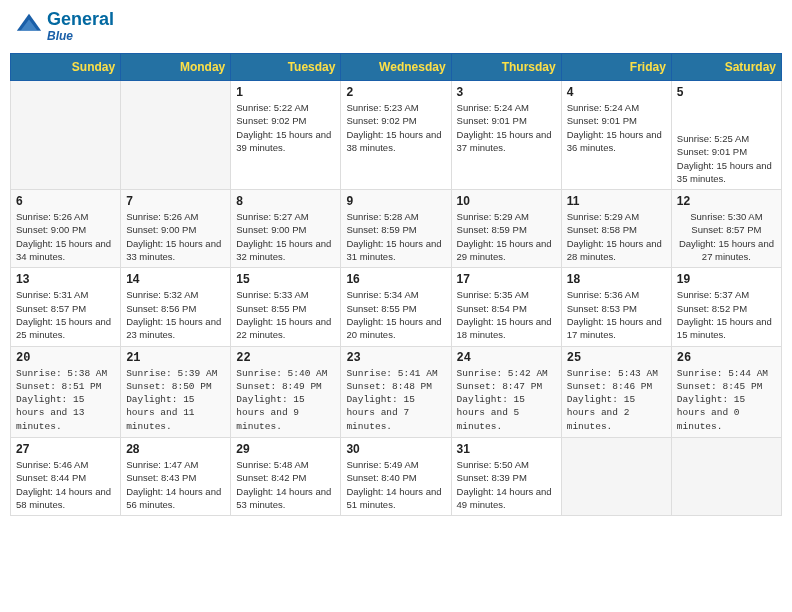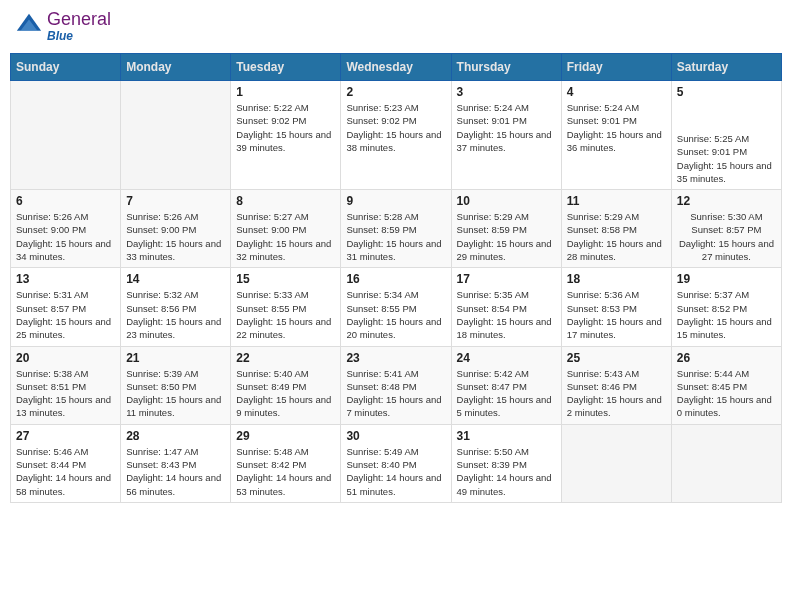--- a/index.html
+++ b/index.html
@@ -21,22 +21,22 @@
       display: flex;
       align-items: center;
     }
     .logo-text {
       display: flex;
       flex-direction: column;
       line-height: 1.1;
     }
     .logo-general {
       font-size: 18px;
-      font-weight: normal;
-      color: #701a75;
+      font-weight: bold;
+      color: #0369a1;
     }
     .logo-blue {
       font-size: 12px;
       font-weight: bold;
       color: #1a5fa8;
       font-style: italic;
     }
     .logo-icon {
       width: 28px;
       height: 28px;
@@ -55,25 +55,25 @@
       color: #333;
       font-weight: bold;
     }
     .calendar {
       width: 100%;
       border-collapse: collapse;
       border: 1px solid #ccc;
     }
     .calendar th {
       background-color: #2471a3;
-      color: #e5e5e5;
+      color: #fde047;
       font-size: 12px;
       font-weight: bold;
       padding: 6px 5px;
-      text-align: left;
+      text-align: right;
       border: 1px solid #1a5fa8;
     }
     .calendar td {
       width: calc(100% / 7);
       vertical-align: top;
       padding: 4px 5px;
       border: 1px solid #ddd;
       background: #fff;
       min-height: 80px;
       font-size: 10px;
@@ -245,21 +245,21 @@
 Sunset: 8:53 PM
 Daylight: 15 hours and 17 minutes.</div>
         </td>
         <td>
           <span class="day-num">19</span>
           <div class="day-info" style="white-space: pre-line;">Sunrise: 5:37 AM
 Sunset: 8:52 PM
 Daylight: 15 hours and 15 minutes.</div>
         </td>
       </tr>
-      <tr style="background: rgb(240, 244, 248);">
+      <tr style="background: rgb(240, 244, 248); font-family: Liberation Mono, monospace;">
         <td>
           <span class="day-num">20</span>
           <div class="day-info" style="white-space: pre-line;">Sunrise: 5:38 AM
 Sunset: 8:51 PM
 Daylight: 15 hours and 13 minutes.</div>
         </td>
         <td>
           <span class="day-num">21</span>
           <div class="day-info" style="white-space: pre-line;">Sunrise: 5:39 AM
 Sunset: 8:50 PM

